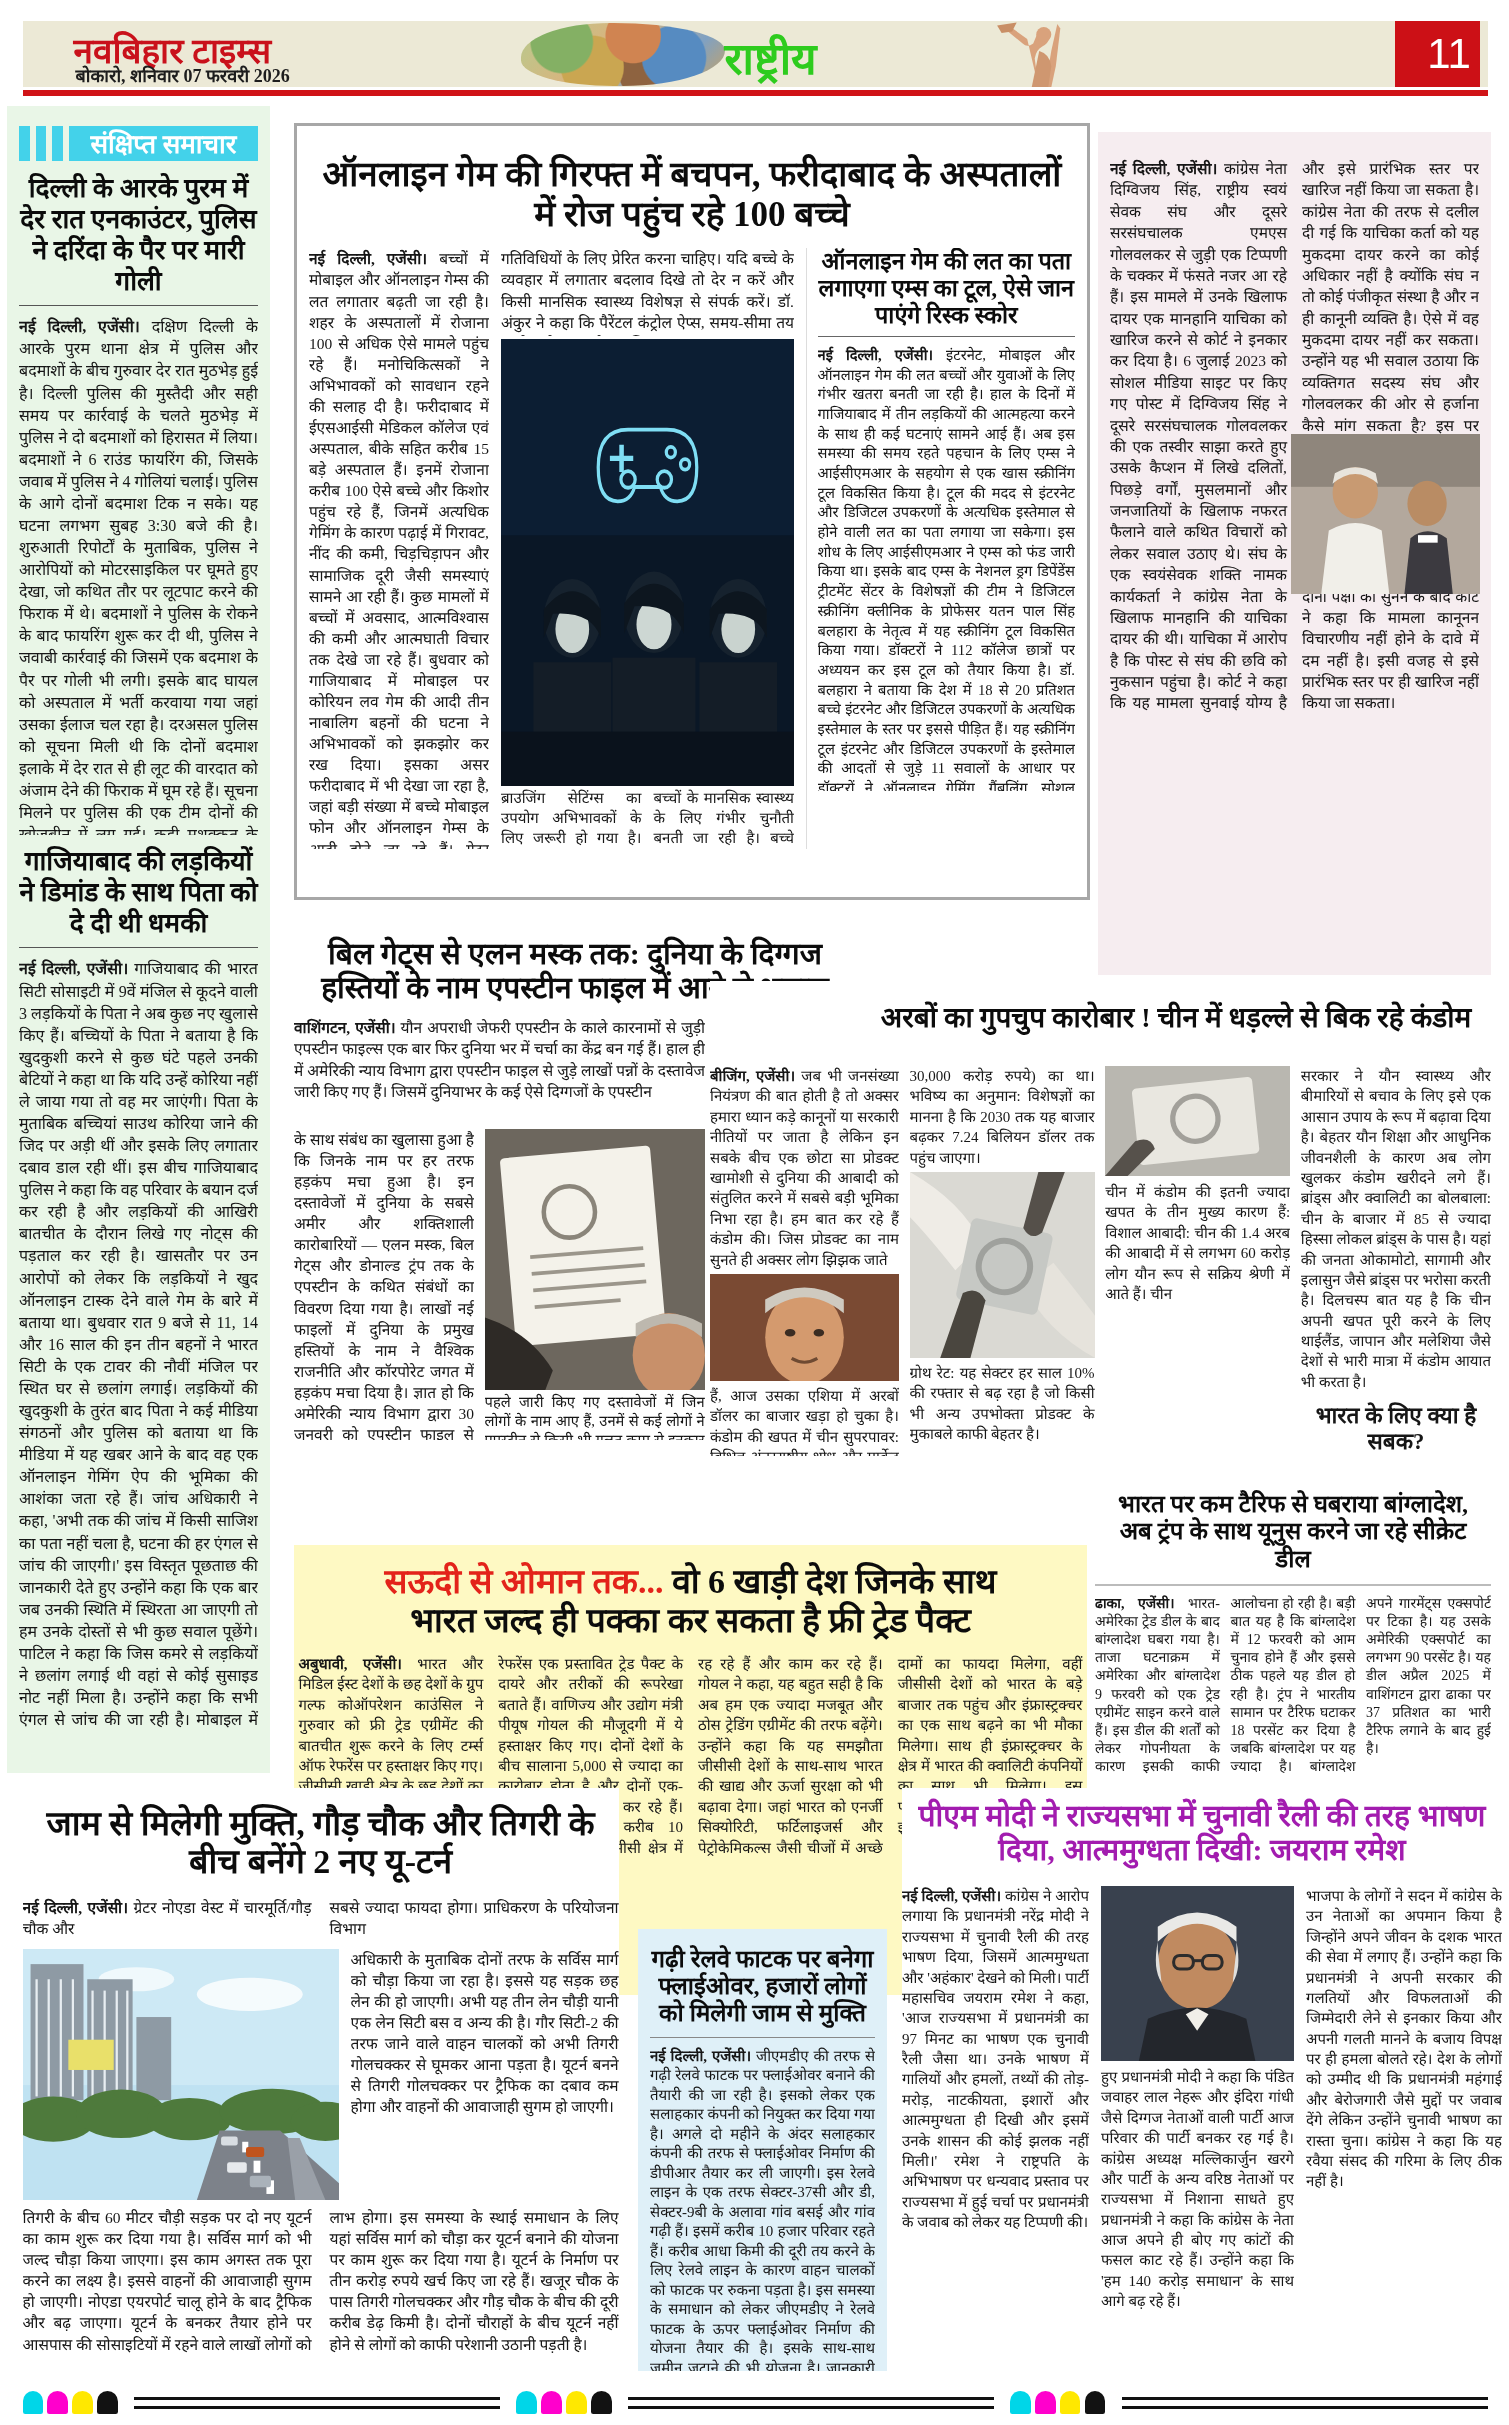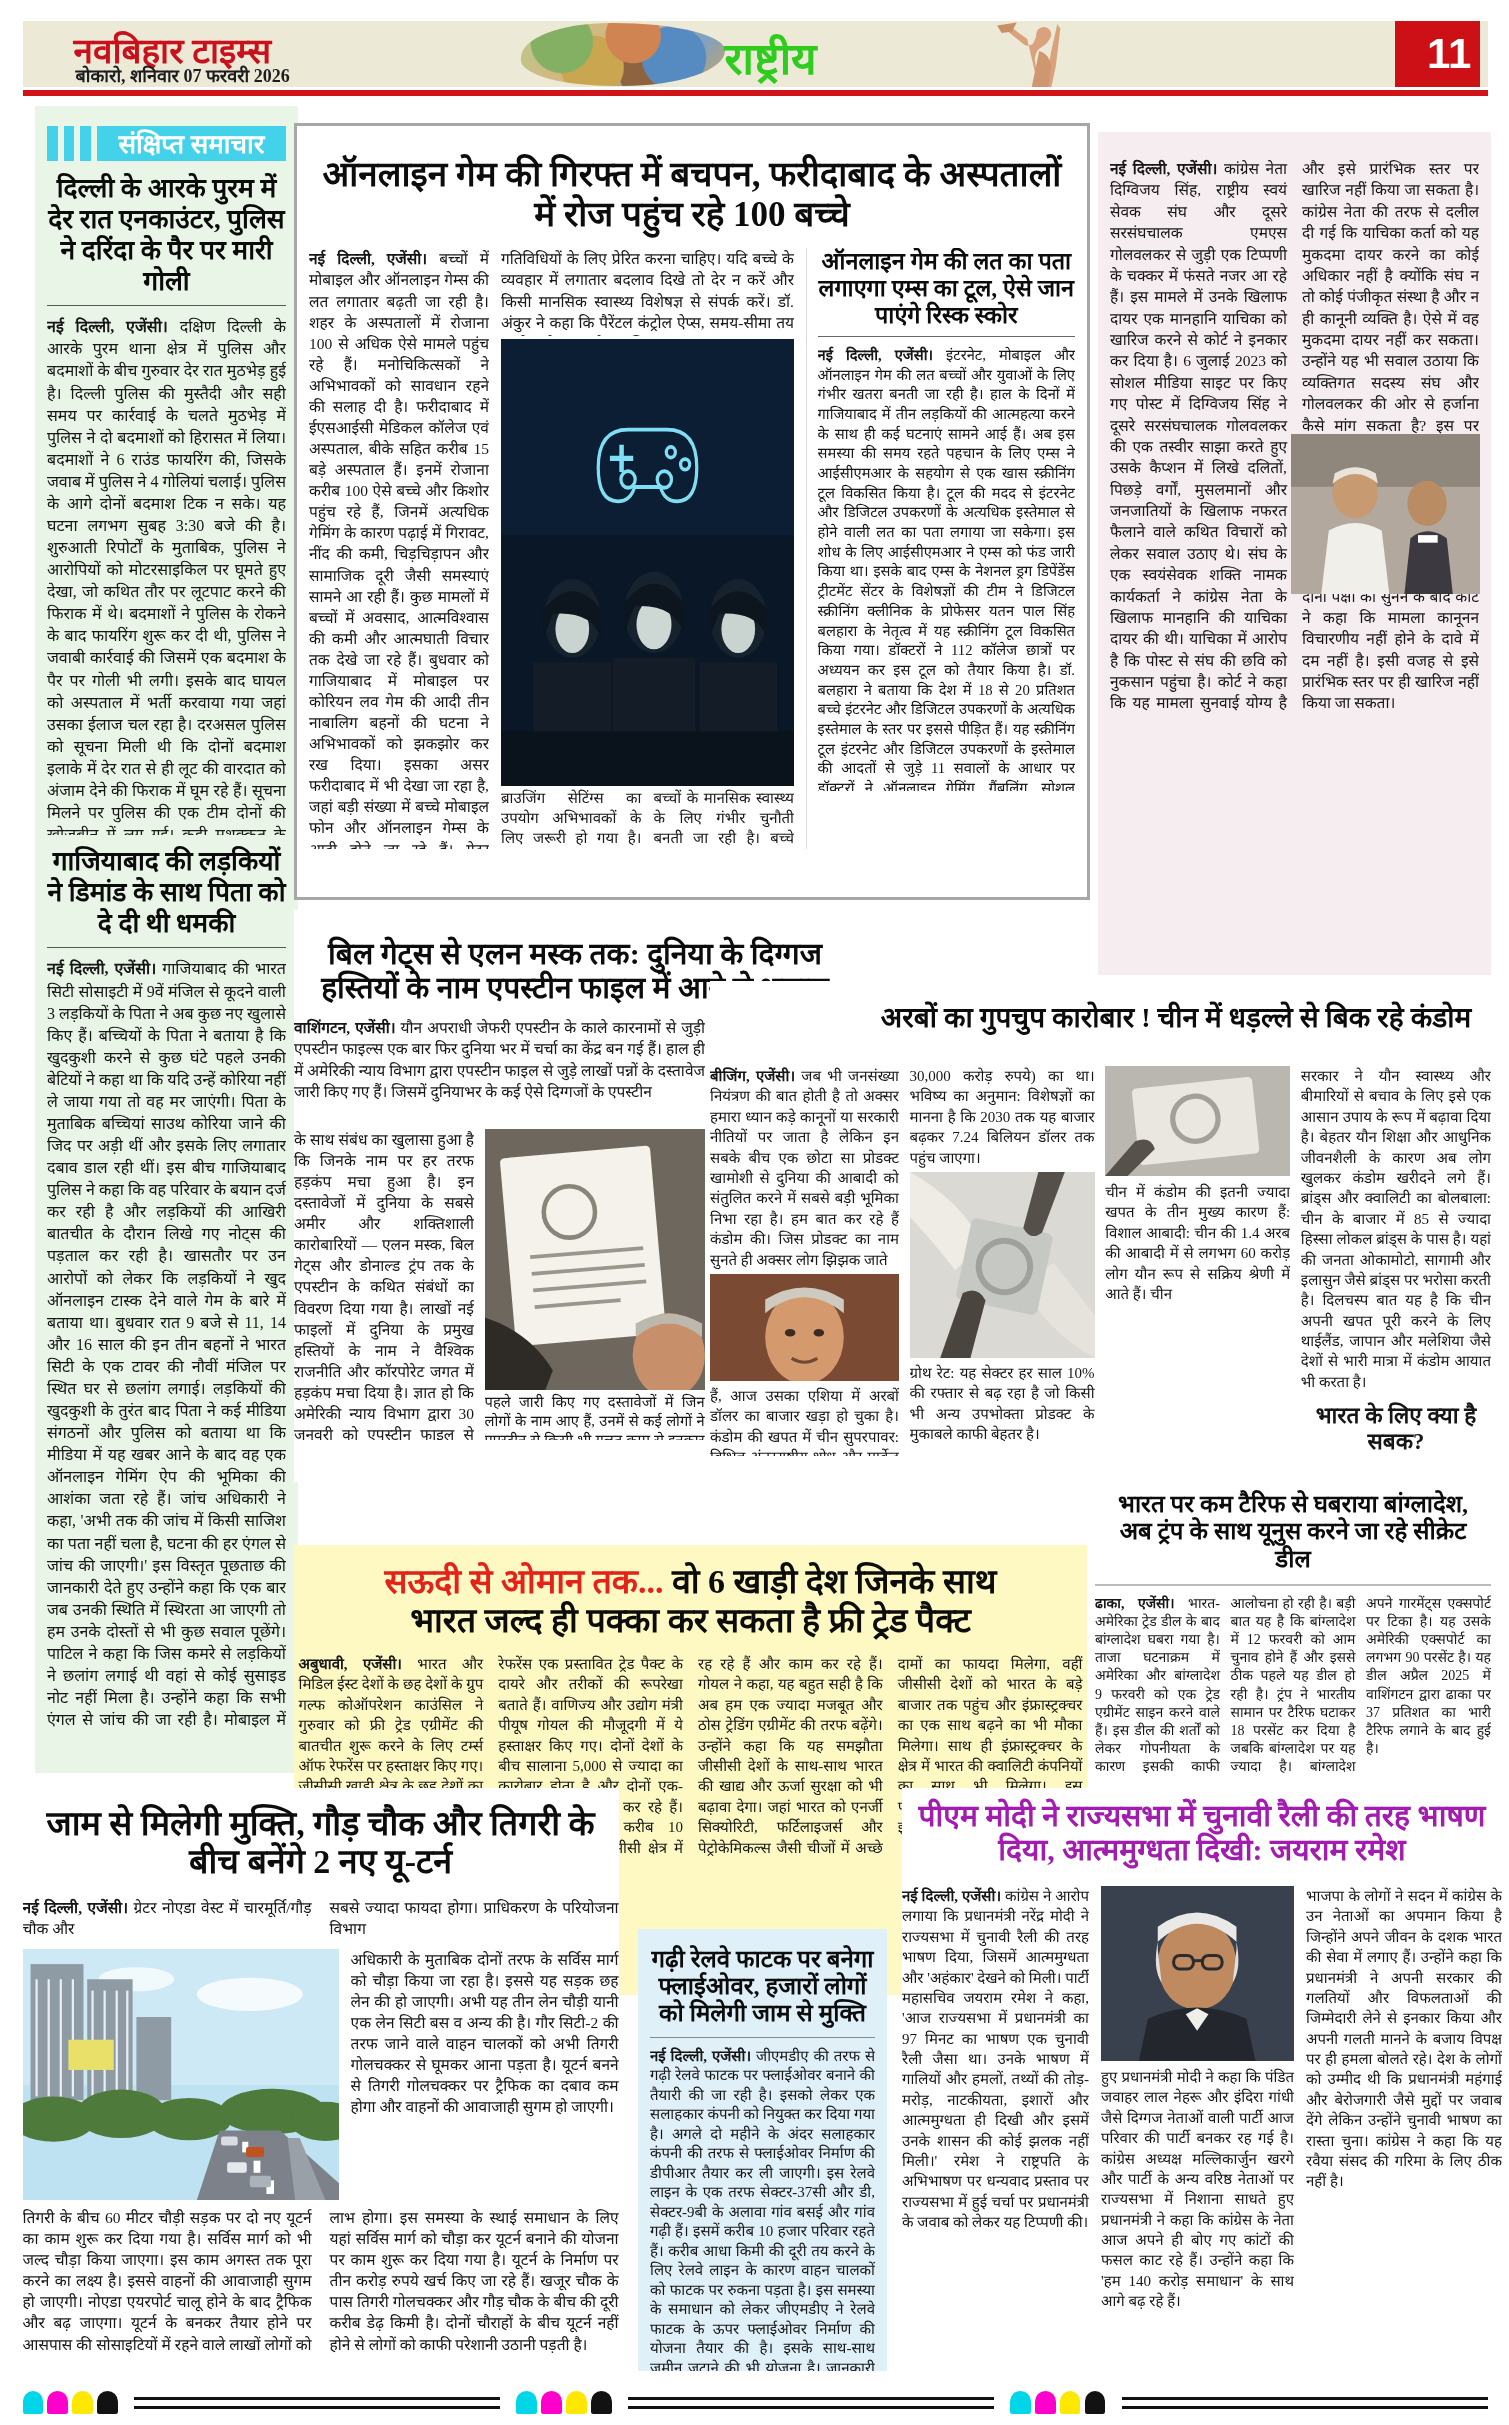--- a/index.html
+++ b/index.html
@@ -24,26 +24,26 @@
        radial-gradient(circle at 20% 30%, #7fae5e 0 18%, transparent 19%),
        radial-gradient(circle at 55% 20%, #cf7f4a 0 22%, transparent 23%),
        radial-gradient(circle at 75% 55%, #4f87c0 0 20%, transparent 21%),
        radial-gradient(circle at 35% 70%, #c9a34a 0 22%, transparent 23%),
        radial-gradient(circle at 60% 80%, #8a5c38 0 18%, transparent 19%),
        linear-gradient(135deg,#b4c98a,#d8b27a 40%,#7a9ec2 75%,#caa05a);
      border-radius:48% 60% 55% 50%/60% 48% 62% 45%; opacity:.95; }
   #section-name { position:absolute; left:702px; top:6px; font-size:44px; font-weight:bold; color:#2ecc1e; }
   #statue { position:absolute; left:944px; top:0; width:143px; height:66px; }
   #page-num { position:absolute; left:1372px; top:0; width:85px; height:66px; background:#cc1016;
-     color:#fff; font-size:42px; font-weight:bold; display:flex; align-items:center; justify-content:center;
+     color:#fff; font-size:42px; font-weight:normal; display:flex; align-items:center; justify-content:center;
      font-family:"Liberation Sans","DejaVu Sans",sans-serif;padding-left:24px; }
   #red-rule { left:22.6px; top:90px; width:1465px; height:6px; background:#d01317; }
 
   
-  #briefs { left:35px; top:106px; width:263px; height:1667px; background:#e9f6e7; padding:19.6px 12px 7.5px 12px; }
+  #briefs { left:7px; top:106px; width:263px; height:1667px; background:#e9f6e7; padding:19.6px 12px 7.5px 12px; }
   #briefs-flag { display:flex; height:35px; margin-bottom:12px; }
   .flag-bars { display:flex; }
   .flag-bars i { display:block; width:10.6px; height:35px; background:#43d2ea; margin-right:6px; }
   #briefs-flag .flag-box { flex:1; background:#43d2ea; color:#ffffff; font-weight:bold; font-size:26px;
      display:flex; align-items:center; justify-content:center; }
   .brief-hl { font-size:26.4px; font-weight:bold; text-align:center; line-height:1.18; color:#0b0b0b;
      border-bottom:1.5px solid #555; padding-bottom:7.5px; margin-bottom:10.6px; }
   .brief-body { font-size:16px; line-height:1.38; }
   #brief1-body { height:519px; overflow:hidden; margin-bottom:10.6px; }
   #brief2-body { height:770px; overflow:hidden; }

